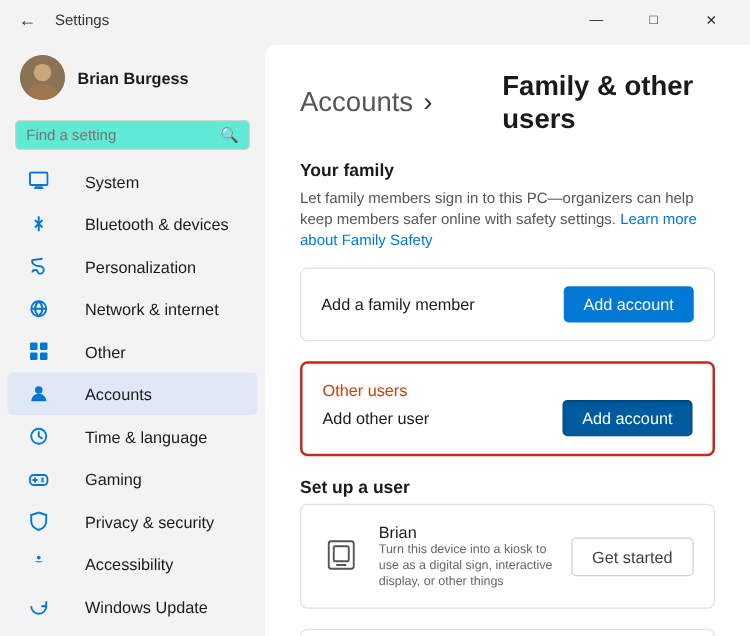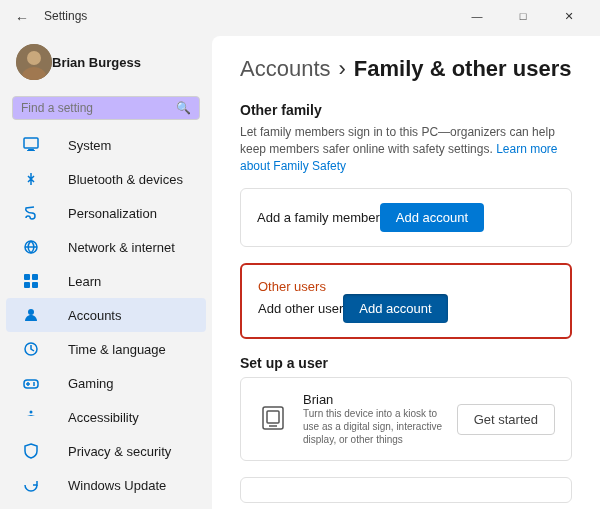--- a/index.html
+++ b/index.html
@@ -39,35 +39,35 @@
     .sidebar {
       width: 212px;
       flex-shrink: 0;
       background: #f3f3f3;
       display: flex;
       flex-direction: column;
       padding: 0;
       overflow-y: auto;
     }
     .user-profile {
-      display: flex; align-items: center; 
+      display: flex; align-items: center; gap: 10px;
       padding: 12px 16px 12px 16px;
     }
     .avatar {
       width: 36px; height: 36px; border-radius: 50%;
       background: #8b7355;
       display: flex; align-items: center; justify-content: center;
       overflow: hidden; flex-shrink: 0;
     }
     .user-name { font-size: 13px; font-weight: 600; color: #1a1a1a; }
 
     .search-box {
       margin: 4px 12px 8px 12px;
       display: flex; 
-      background: #c4b5fd; border: 1px solid #d0d0d0;
+      background: #5eead4; border: 1px solid #d0d0d0;
       border-radius: 4px; padding: 4px 8px;
     }
     .search-box input {
       border: none; outline: none; font-size: 12px;
       flex: 1; background: transparent; color: #555;
     }
     .search-icon { color: #555; font-size: 12px; }
 
     .nav-item {
       display: flex; align-items: center; gap: 28px;
@@ -102,38 +102,38 @@
       padding: 20px 28px;
       margin: 4px 0 0 0;
     }
 
     .breadcrumb {
       display: flex; align-items: center; gap: 8px;
       margin-bottom: 20px;
     }
     .breadcrumb-parent { font-size: 22px; color: #555; font-weight: 400; }
     .breadcrumb-sep { font-size: 22px; color: #333; font-weight: 300; }
-    .breadcrumb-current { font-size: 22px; color: #1a1a1a; font-weight: 600; }
+    .breadcrumb-current { font-size: 22px; color: #1a1a1a; font-weight: 600; margin-left: 48px; }
 
     .section-title { font-size: 14px; font-weight: 600; color: #1a1a1a; margin-bottom: 6px; }
     .section-desc { font-size: 12px; color: #555; margin-bottom: 14px; line-height: 1.4; }
     .section-desc a { color: #0078d4; text-decoration: none; }
 
     .card {
       border: 1px solid #e0e0e0;
       border-radius: 6px;
       padding: 14px 16px;
       margin-bottom: 16px;
       background: white;
     }
     .card-highlighted {
       border: 2px solid #c42b1c;
     }
     .card-row {
-      display: flex; align-items: center; 
+      display: flex; align-items: center; justify-content: space-between;
     }
     .card-label { font-size: 13px; color: #1a1a1a; }
     .card-section-title { font-size: 13px; font-weight: 400; color: #c2410c; }
 
     .btn-primary {
       background: #0078d4; color: white;
       border: none; border-radius: 4px;
       padding: 7px 16px; font-size: 13px;
       cursor: pointer; font-family: inherit;
       white-space: nowrap;
@@ -247,21 +247,21 @@
       </div>
       <div class="nav-item">
         <span class="nav-icon icon-apps">
           <svg width="16" height="16" viewBox="0 0 16 16" fill="#0078d4">
               <rect x="1" y="1" width="6" height="6" rx="1"></rect>
               <rect x="9" y="1" width="6" height="6" rx="1"></rect>
               <rect x="1" y="9" width="6" height="6" rx="1"></rect>
               <rect x="9" y="9" width="6" height="6" rx="1"></rect>
             </svg>
         </span>
-        <span class="nav-label">Learn</span>
+        <span class="nav-label">Other</span>
       </div>
       <div class="nav-item active">
         <span class="nav-icon icon-accounts">
           <svg width="16" height="16" viewBox="0 0 16 16" fill="#0078d4">
               <circle cx="8" cy="5" r="3"></circle>
               <path d="M2 14c0-3.3 2.7-6 6-6s6 2.7 6 6H2z"></path>
             </svg>
         </span>
         <span class="nav-label">Accounts</span>
       </div>
@@ -277,56 +277,56 @@
       <div class="nav-item">
         <span class="nav-icon icon-gaming">
           <svg width="16" height="16" viewBox="0 0 16 16" fill="none" stroke="#0078d4" stroke-width="1.5">
               <rect x="1" y="5" width="14" height="8" rx="3"></rect>
               <path d="M5 7v4M3 9h4M10 8h2M10 10h2"></path>
             </svg>
         </span>
         <span class="nav-label">Gaming</span>
       </div>
       <div class="nav-item">
+        <span class="nav-icon icon-privacy">
+          <svg width="16" height="16" viewBox="0 0 16 16" fill="none" stroke="#0078d4" stroke-width="1.5">
+              <path d="M8 1l6 2v5c0 3.5-3 6-6 7C5 14 2 11.5 2 8V3L8 1z"></path>
+            </svg>
+        </span>
+        <span class="nav-label">Privacy &amp; security</span>
+      </div>
+      <div class="nav-item">
         <span class="nav-icon icon-accessibility">
           <svg width="16" height="16" viewBox="0 0 16 16" fill="#0078d4">
               <circle cx="8" cy="3" r="1.5"></circle>
               <path d="M4 6l4 1 4-1M8 7v5M6 9l-2 3M10 9l2 3"></path>
             </svg>
         </span>
         <span class="nav-label">Accessibility</span>
-      </div>
-      <div class="nav-item">
-        <span class="nav-icon icon-privacy">
-          <svg width="16" height="16" viewBox="0 0 16 16" fill="none" stroke="#0078d4" stroke-width="1.5">
-              <path d="M8 1l6 2v5c0 3.5-3 6-6 7C5 14 2 11.5 2 8V3L8 1z"></path>
-            </svg>
-        </span>
-        <span class="nav-label">Privacy &amp; security</span>
       </div>
       <div class="nav-item">
         <span class="nav-icon icon-update">
           <svg width="16" height="16" viewBox="0 0 16 16" fill="none" stroke="#0078d4" stroke-width="1.5">
               <path d="M14 8A6 6 0 112 8"></path>
               <path d="M14 4v4h-4"></path>
             </svg>
         </span>
         <span class="nav-label">Windows Update</span>
       </div>
     </nav>
   </div>
 
   <div class="content">
     <div class="breadcrumb">
       <span class="breadcrumb-parent">Accounts</span>
       <span class="breadcrumb-sep">›</span>
       <span class="breadcrumb-current">Family &amp; other users</span>
     </div>
 
-    <div class="section-title">Other family</div>
+    <div class="section-title">Your family</div>
     <div class="section-desc">
       <span>Let family members sign in to this PC—organizers can help keep members safer online with safety settings.</span>
       <a href="#">Learn more about Family Safety</a>
     </div>
 
     <div class="card">
       <div class="card-row">
         <span class="card-label">Add a family member</span>
         <button class="btn-primary">Add account</button>
       </div>

